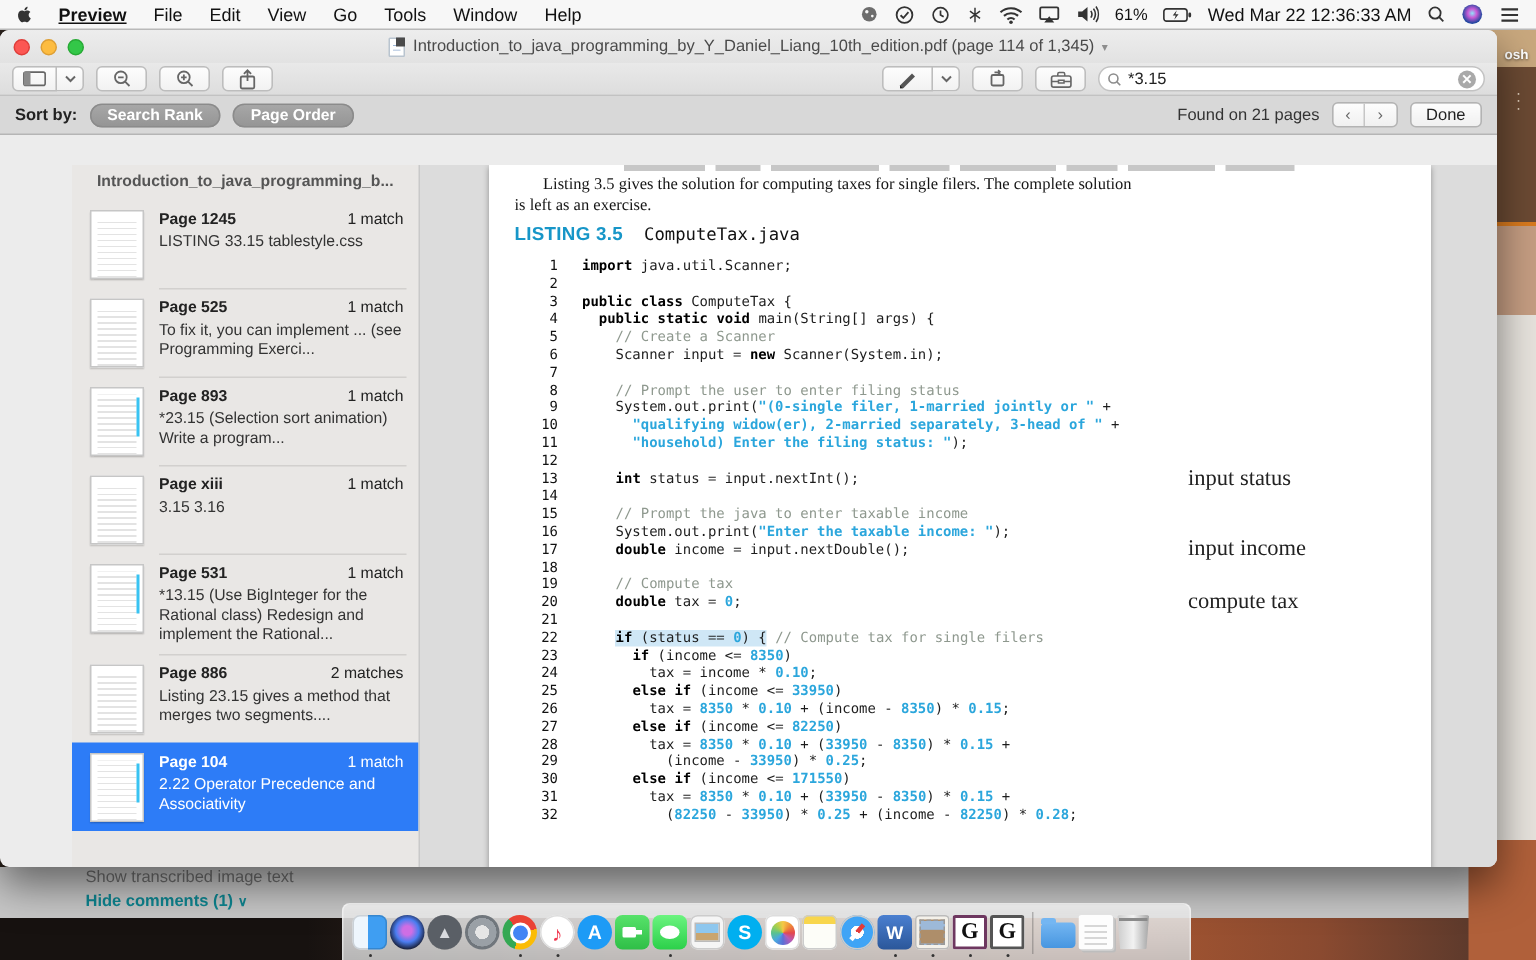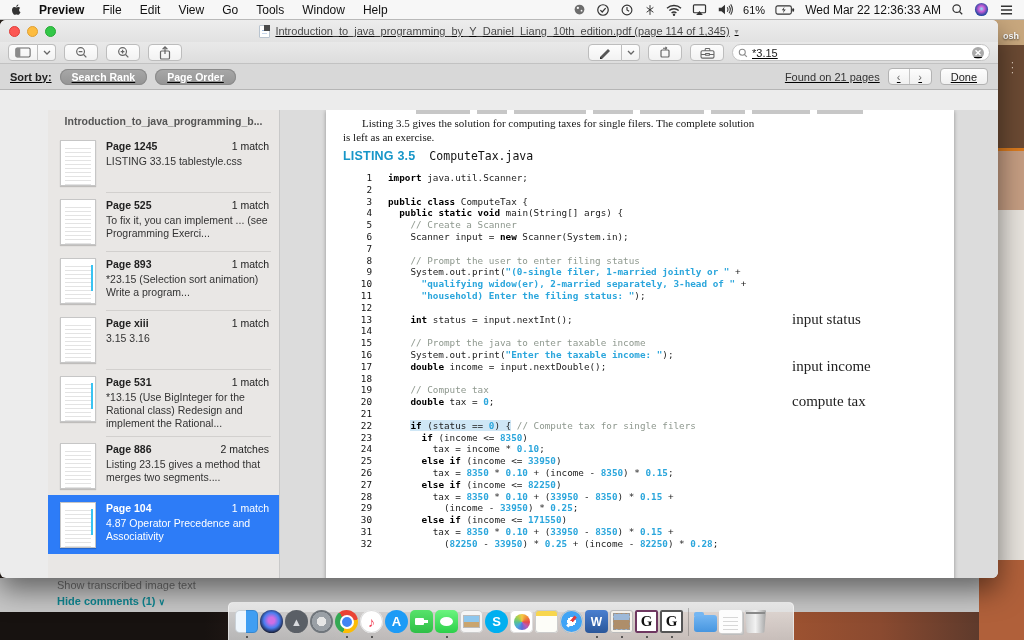--- a/index.html
+++ b/index.html
@@ -17,29 +17,29 @@
   .web-strip { position:absolute; left:0; top:578px; width:1003px; height:34px; background:#c7c7c7; }
   .web-strip .weblink1 { position:absolute; left:57px; top:1px; font-size:11px; color:#6f6f6f; }
   .web-strip .weblink2 { position:absolute; left:57px; top:17px; font-size:11px; color:#0e8691; font-weight:bold; }
   .web-strip .weblink2 .chev { font-size:9px; }
 
   
   .menubar { position:absolute; top:0; left:0; width:1024px; height:20px; background:#f7f7f7;
     display:flex; align-items:center; padding:0 10px; font-size:12px; color:#111; border-bottom:1px solid #b9b9b9; z-index:50; }
   .menubar .apple { width:13px; height:13px; margin-right:16px; }
   .menu-item { margin-right:18px; white-space:nowrap; }
-  .menu-item.app { font-weight:bold; }
+  .menu-item.app { font-weight:bold;text-decoration:underline; }
   .mb-status { margin-left:auto; display:flex; align-items:center; gap:10px; }
   .mb-status svg { display:block; }
   .mb-clock { font-size:12px; color:#111; white-space:nowrap; }
   .mb-batt { font-size:11px; color:#111; }
 
   
   .window { position:absolute; top:20px; left:0; width:998px; height:558px; border-radius:6px;
-    background:#ececec; box-shadow:0 12px 28px rgba(0,0,0,.5); z-index:10; overflow:hidden;text-decoration:underline; }
+    background:#ececec; box-shadow:0 12px 28px rgba(0,0,0,.5); z-index:10; overflow:hidden; }
   .titlebar { height:22px; background:linear-gradient(#ededed,#e2e2e2); position:relative;
     display:flex; align-items:center; justify-content:center; }
   .tl { position:absolute; left:9px; top:6px; display:flex; gap:7px; }
   .tl i { width:11px; height:11px; border-radius:50%; display:block; }
   .tl .r { background:#fc5753; border:1px solid #df3e3a; }
   .tl .y { background:#fdbc40; border:1px solid #de9f34; }
   .tl .g { background:#33c748; border:1px solid #27aa35; }
   .doc-title { display:flex; align-items:center; gap:5px; font-size:11px; color:#4a4a4a; max-width:620px; white-space:nowrap; }
   .doc-ico { width:11px; height:13px; background:#fff; border:1px solid #b9c4cf; position:relative; border-radius:1px;
     background-image:linear-gradient(#9db7d8 0 1px,transparent 1px), linear-gradient(#c7d5e8 0 1px, transparent 1px);
@@ -407,21 +407,21 @@
                 <div class="r-snippet">Listing 23.15 gives a method that merges two segments....</div>
               </div>
             </div>
             <div class="result selected">
               <div class="thumb mark"></div>
               <div class="r-text">
                 <div class="r-top">
                   <span class="r-page">Page 104</span>
                   <span class="r-matches">1 match</span>
                 </div>
-                <div class="r-snippet">4.87 Operator Precedence and Associativity</div>
+                <div class="r-snippet">2.22 Operator Precedence and Associativity</div>
               </div>
             </div>
           </div>
       </div>
 
       <div class="content">
         <div class="pdf-page">
           <div class="cutline"><i style="width:54px"></i><i style="width:30px"></i><i style="width:72px"></i><i style="width:40px"></i><i style="width:64px"></i><i style="width:34px"></i><i style="width:58px"></i><i style="width:46px"></i></div>
           <div class="para l1">Listing 3.5 gives the solution for computing taxes for single filers. The complete solution</div>
           <div class="para l2">is left as an exercise.</div>

